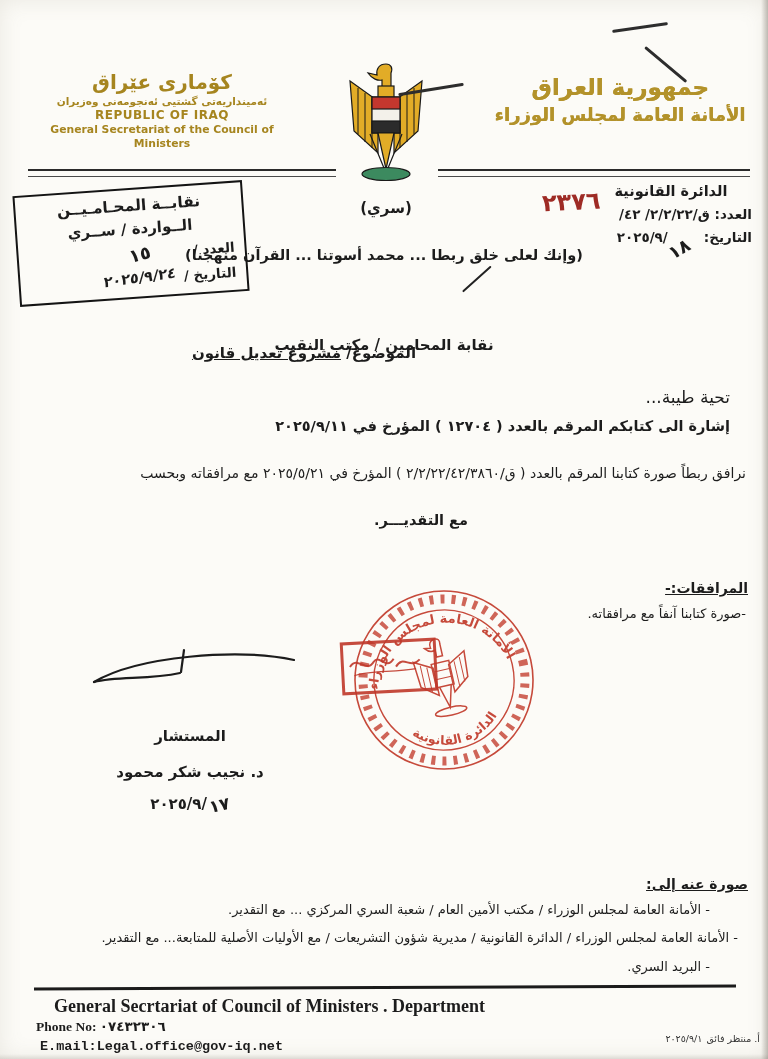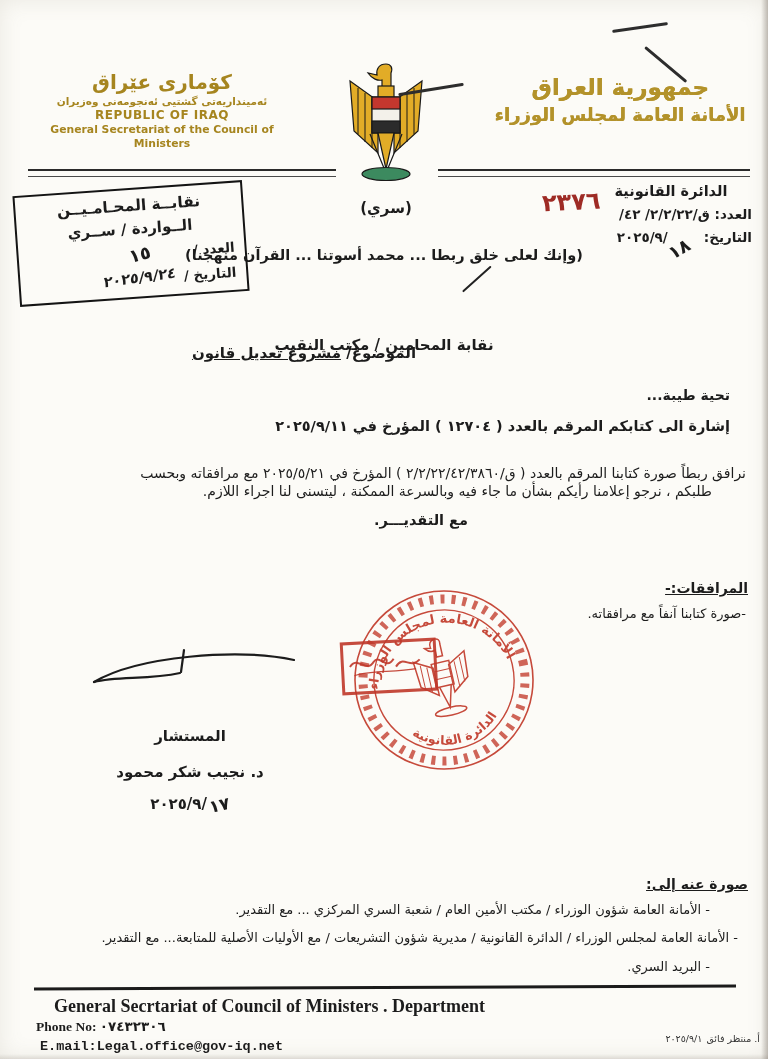--- a/index.html
+++ b/index.html
@@ -46,21 +46,21 @@
   .hand{display:inline-block;font-weight:bold;}
   .hand-15{font-size:18px;transform:rotate(-10deg);margin-right:42px;}
   .hand-date{font-size:14.5px;transform:rotate(-4deg) skewX(-8deg);margin-right:8px;}
   
   .motto{left:0;top:247px;width:768px;font-size:14.5px;font-weight:bold;}
   .check-mark{left:458px;top:278px;width:38px;height:2.4px;background:#222;
     transform:rotate(-42deg);border-radius:2px;}
   .recipient{left:0;top:297px;width:768px;font-size:15px;font-weight:bold;margin-top:39px;}
   .subject{left:0;top:344px;width:608px;font-size:15px;font-weight:bold;}
   .subject .u{text-decoration:underline;}
-  .greeting{top:387px;right:38px;font-size:14px;font-weight:bold;}
+  .greeting{top:387px;right:38px;font-size:17px;font-weight:normal;}
   .refline{top:418px;right:38px;font-size:14.5px;font-weight:bold;}
   .body1{top:450px;right:22px;left:28px;font-size:14px;margin-top:15px;}
   .body2{top:483px;right:56px;font-size:14px;}
   .closing{top:512px;right:300px;font-size:14.5px;font-weight:bold;}
   
   .att-title{top:580px;right:20px;font-size:14px;font-weight:bold;text-decoration:underline;}
   .att-item{top:606px;right:22px;font-size:13px;}
   
   .seal{left:350px;top:586px;width:188px;height:188px;transform:rotate(-13deg);opacity:.92;}
   .red-box{left:341px;top:640px;width:90px;height:47px;border:3px solid #c0392b;
@@ -168,21 +168,20 @@
   <div class="abs check-mark"></div>
   <div class="abs recipient ctr rtl">نقابة المحامين / مكتب النقيب</div>
   <div class="abs subject ctr rtl">
     <span>الموضوع/ </span>
     <span class="u">مشروع تعديل قانون</span>
   </div>
 
   <div class="abs greeting rtl">تحية طيبة...</div>
   <div class="abs refline rtl">إشارة الى كتابكم المرقم بالعدد ( ١٢٧٠٤ ) المؤرخ في ٢٠٢٥/٩/١١</div>
   <div class="abs body1 rtl">نرافق ربطاً صورة كتابنا المرقم بالعدد ( ق/٢/٢/٢٢/٤٢/٣٨٦٠ ) المؤرخ في ٢٠٢٥/٥/٢١ مع مرافقاته وبحسب</div>
-  <div class="abs body2 rtl">طلبكم ، نرجو إعلامنا رأيكم بشأن ما جاء فيه وبالسرعة الممكنة ، ليتسنى لنا اجراء اللازم.</div>
   <div class="abs closing rtl">مع التقديـــر.</div>
 
   <div class="abs att-title rtl">المرافقات:-</div>
   <div class="abs att-item rtl">-صورة كتابنا آنفاً مع مرافقاته.</div>
 
   <div class="abs seal">
     <svg viewBox="0 0 188 188" width="188" height="188">
       <g fill="none" stroke="#c23b2c">
         <circle cx="94" cy="94" r="89" stroke-width="1.6"></circle>
         <circle cx="94" cy="94" r="81" stroke-width="9" stroke-dasharray="4 7" opacity=".85"></circle>
@@ -229,21 +228,21 @@
     </svg>
   </div>
   <div class="abs sig-title ctr rtl">المستشار</div>
   <div class="abs sig-name ctr rtl">د. نجيب شكر محمود</div>
   <div class="abs sig-date">
     <span>٢٠٢٥/٩/</span>
     <span class="hand hand-17">١٧</span>
   </div>
 
   <div class="abs cp-title rtl">صورة عنه إلى:</div>
-  <div class="abs cp-i1 rtl">-   الأمانة العامة شؤون الوزراء / مكتب الأمين العام / شعبة السري المركزي ... مع التقدير.</div>
+  <div class="abs cp-i1 rtl">-   الأمانة العامة لمجلس الوزراء / مكتب الأمين العام / شعبة السري المركزي ... مع التقدير.</div>
   <div class="abs cp-i2 rtl">-   الأمانة العامة لمجلس الوزراء / الدائرة القانونية / مديرية شؤون التشريعات / مع الأوليات الأصلية للمتابعة... مع التقدير.</div>
   <div class="abs cp-i3 rtl">-   البريد السري.</div>
 
   <div class="abs f-rule"></div>
   <div class="abs f-org">General Secrtariat of Council of Ministers . Department</div>
   <div class="abs f-phone">
     <span>Phone No: </span>
     <span>٠٧٤٣٢٣٠٦</span>
   </div>
   <div class="abs f-email">E.mail:Legal.office@gov-iq.net</div>

